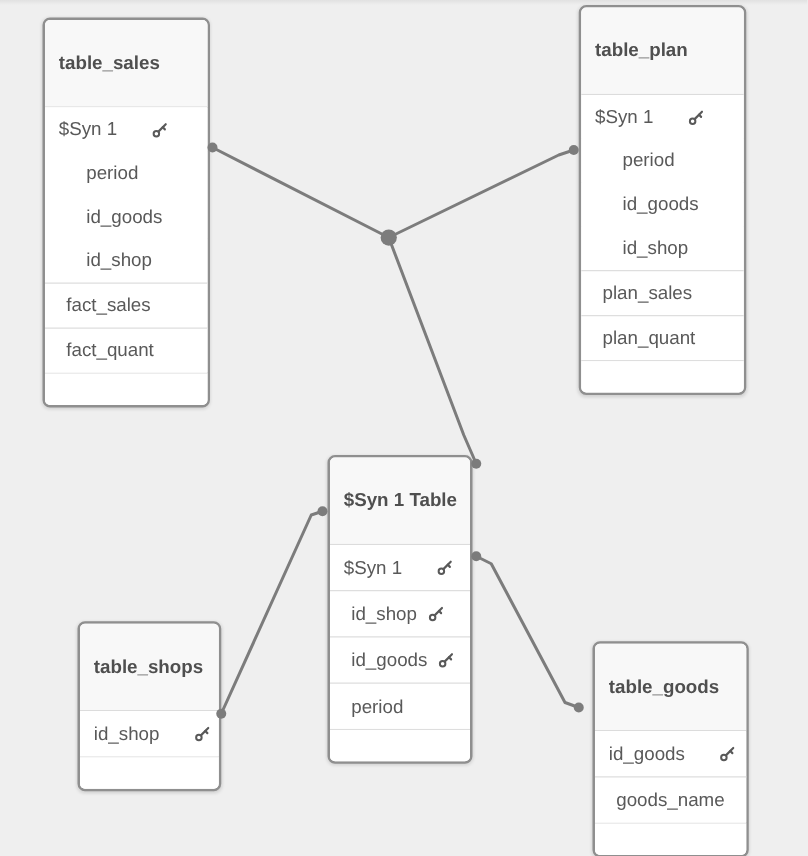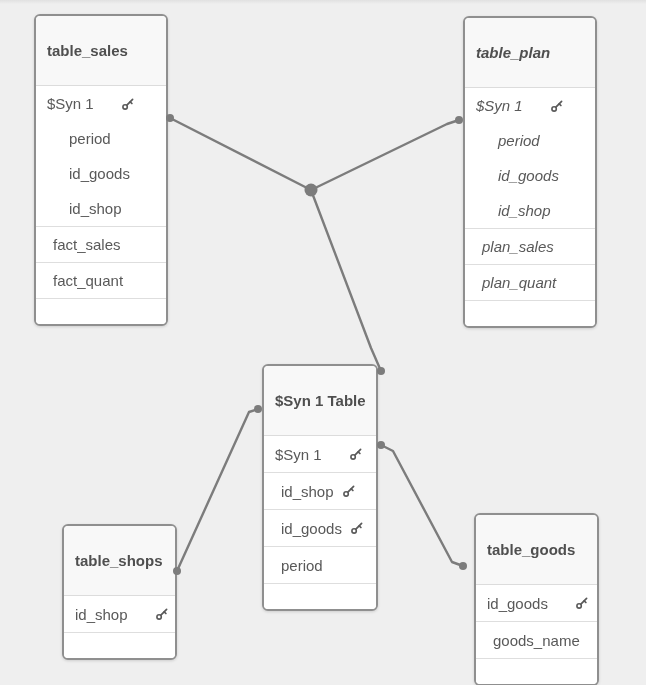--- a/index.html
+++ b/index.html
@@ -126,21 +126,21 @@
     </div>
     <div class="row divider">
       <span class="field-label">fact_sales</span>
     </div>
     <div class="row divider">
       <span class="field-label">fact_quant</span>
     </div>
     <div class="tbl-footer"></div>
   </div>
 
-  <div class="model-table t-lg" style="left:463px; top:16px; width:130px;font-style:italic;">
+  <div class="model-table t-lg" style="left:463px; top:4px; width:130px;">
     <div class="tbl-header">
       <span class="field-label">table_plan</span>
     </div>
     <div class="row first">
       <span class="field-label">$Syn 1</span>
       <svg class="key" viewBox="0 0 14 14">
         <circle cx="4.1" cy="9.9" r="2.2" fill="none" stroke="#595959" stroke-width="1.6"></circle>
         <line x1="5.9" y1="8.1" x2="11.6" y2="2.4" stroke="#595959" stroke-width="1.7" stroke-linecap="round"></line>
         <line x1="9.2" y1="4.8" x2="10.9" y2="6.5" stroke="#595959" stroke-width="1.7" stroke-linecap="round"></line>
       </svg>
@@ -190,21 +190,21 @@
         <line x1="5.9" y1="8.1" x2="11.6" y2="2.4" stroke="#595959" stroke-width="1.7" stroke-linecap="round"></line>
         <line x1="9.2" y1="4.8" x2="10.9" y2="6.5" stroke="#595959" stroke-width="1.7" stroke-linecap="round"></line>
       </svg>
     </div>
     <div class="row divider">
       <span class="field-label">period</span>
     </div>
     <div class="tbl-footer"></div>
   </div>
 
-  <div class="model-table t-sm" style="left:62px; top:524px; width:111px;">
+  <div class="model-table t-sm" style="left:62px; top:497px; width:111px;">
     <div class="tbl-header">
       <span class="field-label">table_shops</span>
     </div>
     <div class="row first">
       <span class="field-label">id_shop</span>
       <svg class="key" viewBox="0 0 14 14">
         <circle cx="4.1" cy="9.9" r="2.2" fill="none" stroke="#595959" stroke-width="1.6"></circle>
         <line x1="5.9" y1="8.1" x2="11.6" y2="2.4" stroke="#595959" stroke-width="1.7" stroke-linecap="round"></line>
         <line x1="9.2" y1="4.8" x2="10.9" y2="6.5" stroke="#595959" stroke-width="1.7" stroke-linecap="round"></line>
       </svg>

